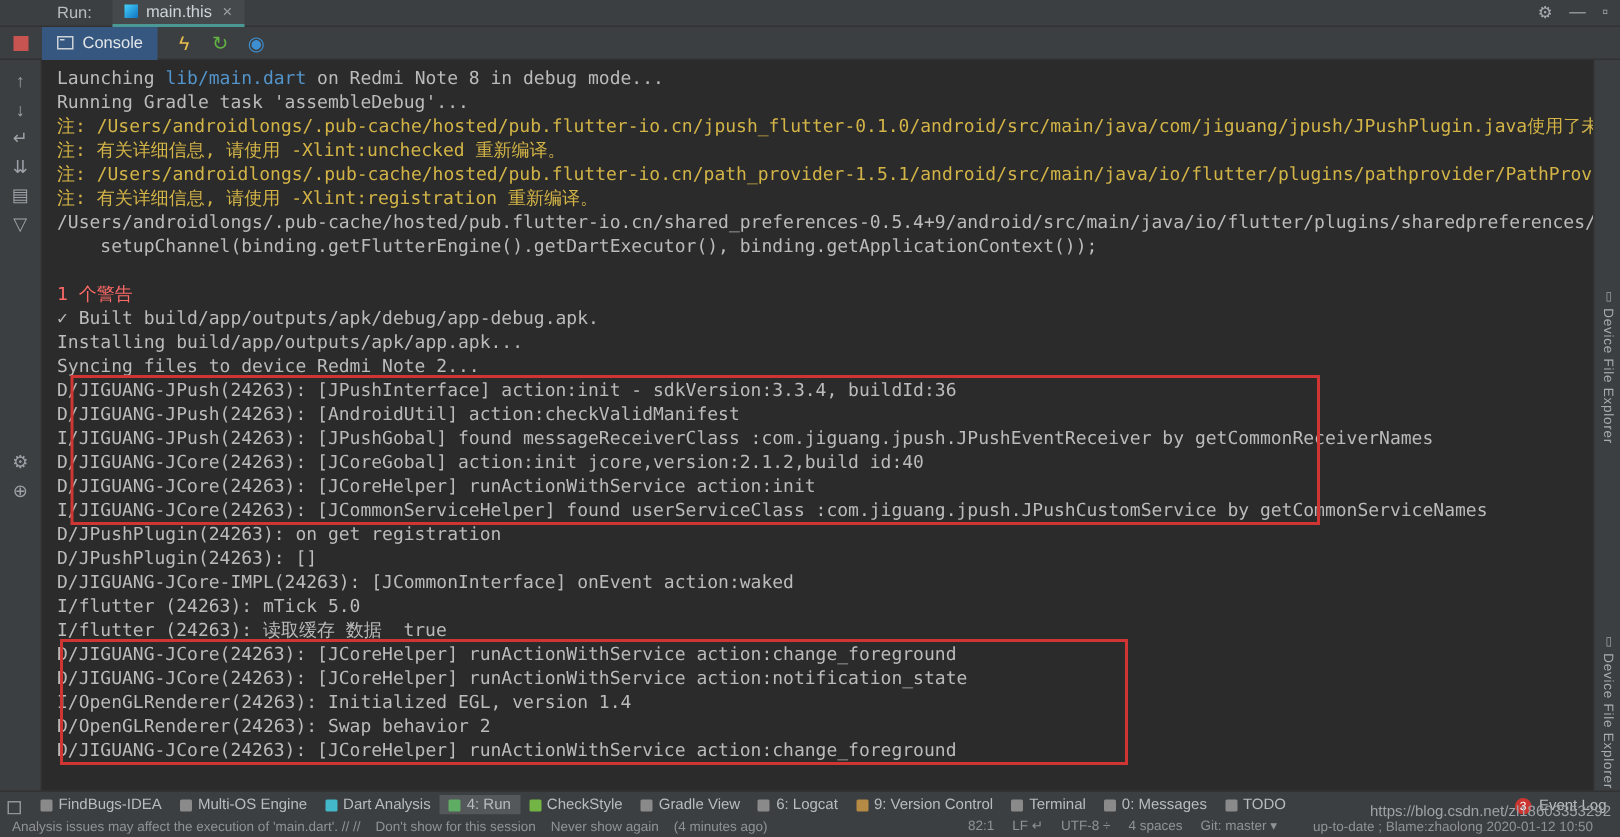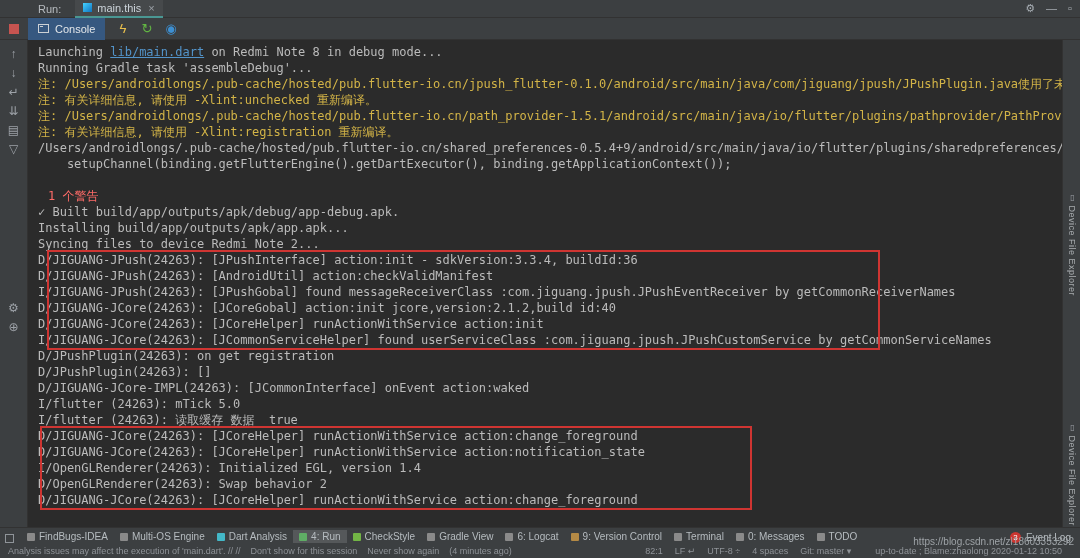--- a/index.html
+++ b/index.html
@@ -28,22 +28,22 @@
   
   .main { position:relative; flex:none; height:487px; display:flex; background:var(--console-bg); }
   .left-strip { flex:none; width:28px; background:var(--chrome-bg); border-right:1px solid var(--border); display:flex; flex-direction:column; align-items:center; padding-top:5px; }
   .icon-col { display:flex; flex-direction:column; align-items:center; }
   .icon-col.lower { margin-top:140px; }
   .stripicon { color:#9da2a8; font-size:12px; height:19px; line-height:19px; width:22px; text-align:center; cursor:pointer; }
   .console-area { flex:1; overflow:hidden; padding:4px 0 0 10px; font-family:"DejaVu Sans Mono","Liberation Mono",monospace; font-size:12px; }
   .cline { height:16px; line-height:16px; white-space:pre; }
   .seg-info  { color:var(--text,#bbbbbb); }
   .seg-warn  { color:var(--warn,#d3b447); }
-  .seg-error { color:var(--error,#ff6b68);margin-left:10px; }
-  .seg-link  { color:var(--link,#5394ca); text-decoration:underline; cursor:pointer;text-align:right; }
+  .seg-error { color:var(--error,#ff6b68); }
+  .seg-link  { color:var(--link,#5394ca); cursor:pointer;text-align:right; }
 
   .right-strip { flex:none; width:18px; background:var(--chrome-bg); border-left:1px solid var(--border); position:relative; }
   .vlabel { position:absolute; right:3px; writing-mode:vertical-rl; font-size:9px; color:#a9adb0; cursor:pointer; letter-spacing:0.5px; }
   .vlabel-0 { top:153px; }
   .vlabel-1 { top:383px; }
   .vicon { font-size:8px; margin-bottom:3px; color:#9da2a8; }
 
   .annotation-box { position:absolute; border:2px solid var(--annotation,#cf3532); pointer-events:none; z-index:5; }
   #anno1 { left:47px; top:210px; width:833px; height:100px; }
   #anno2 { left:40px; top:386px; width:712px; height:84px; }

